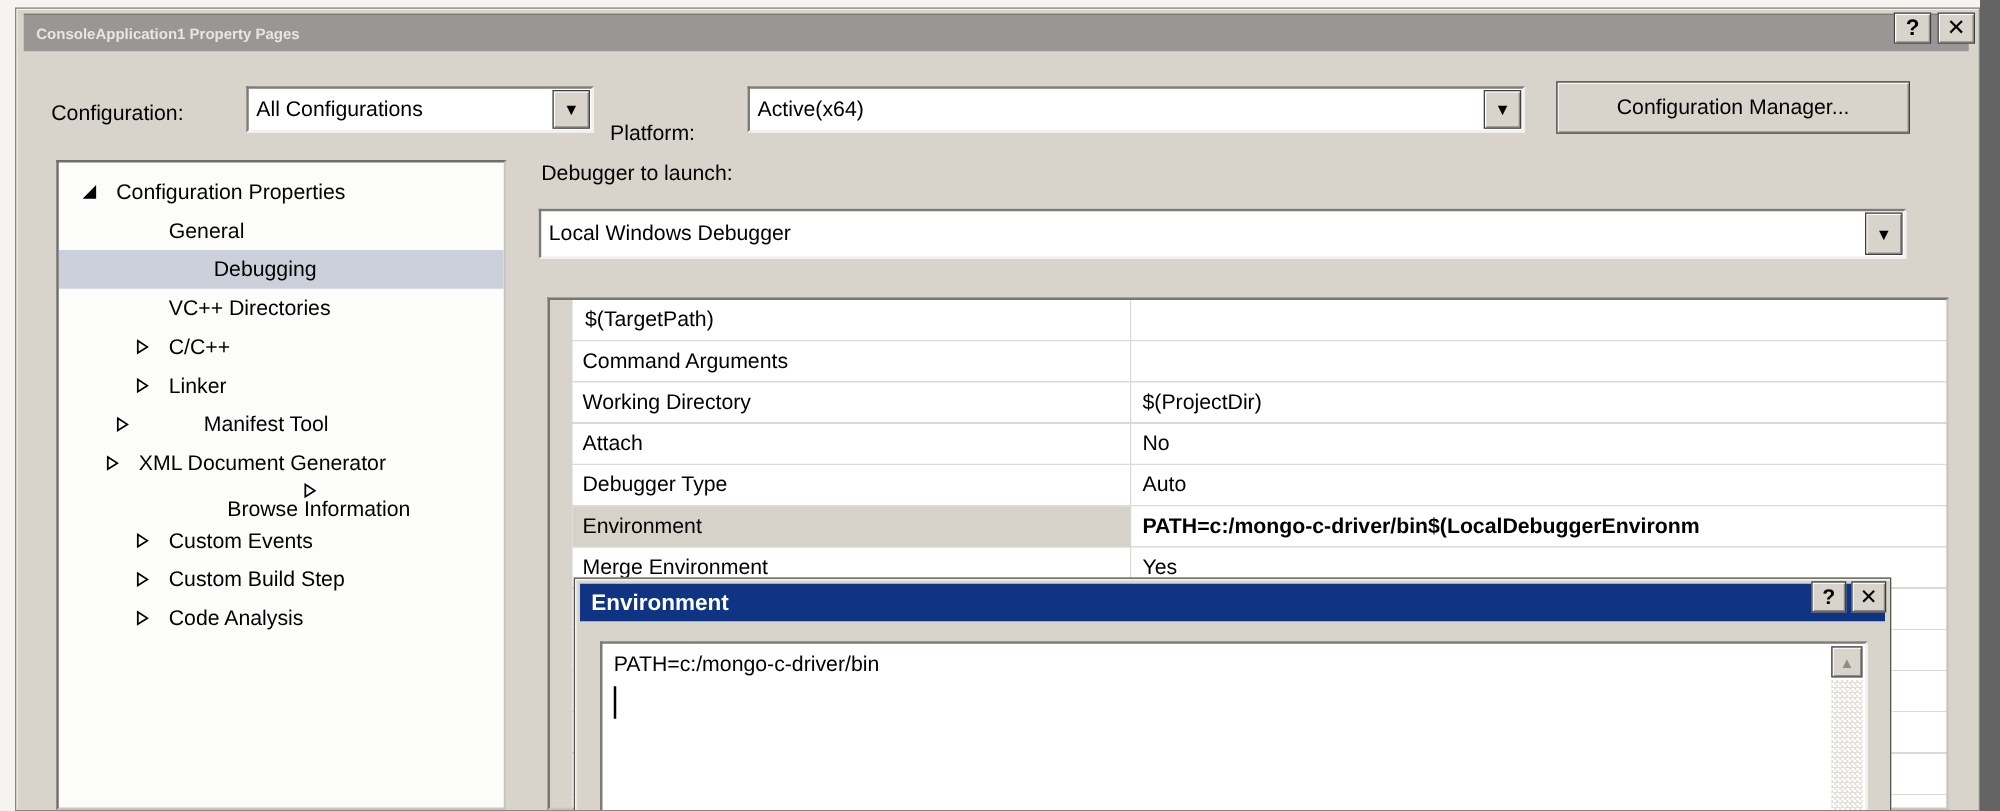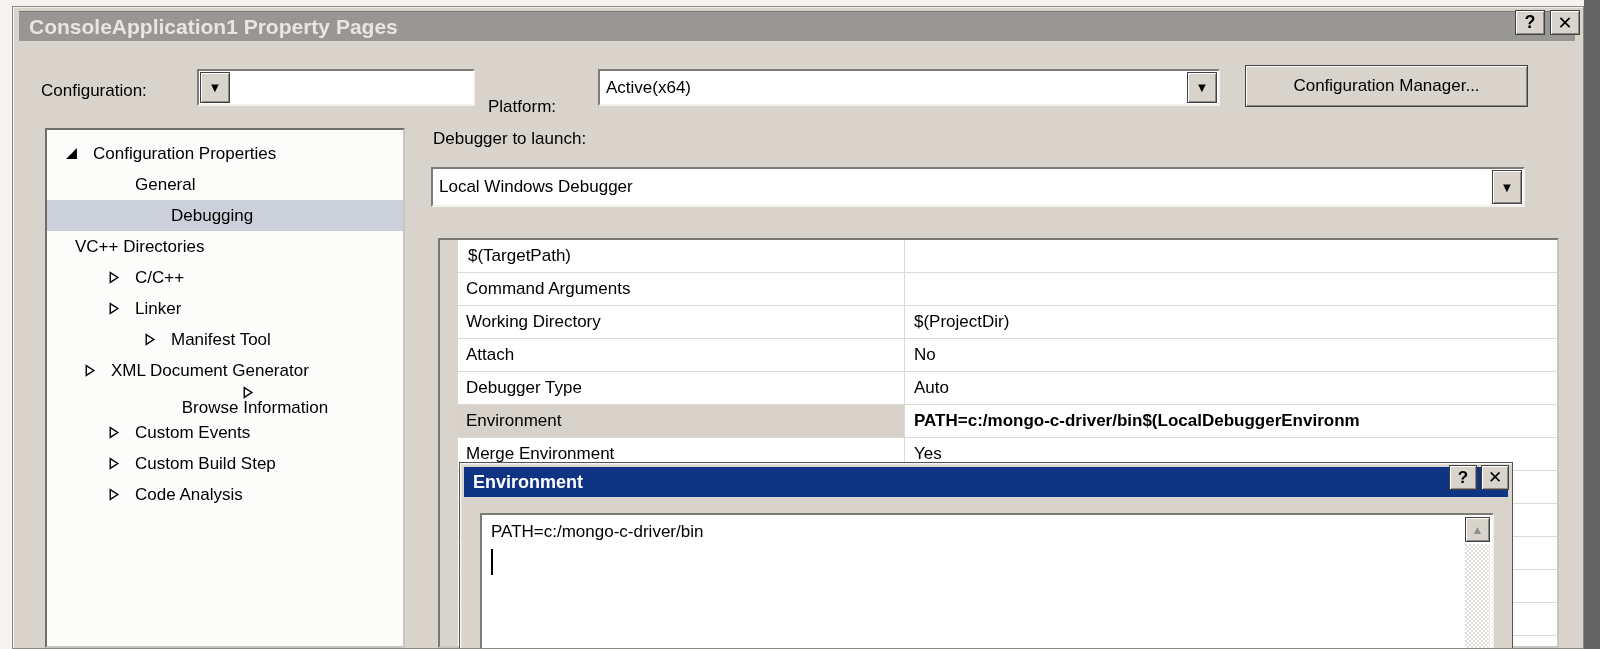--- a/index.html
+++ b/index.html
@@ -22,21 +22,21 @@
     background:var(--face);
     border:1px solid #8a8880;
     box-shadow:inset 1px 1px 0 #f2f1ee;
     overflow:hidden;
   }
   .titlebar{
     position:absolute;left:6px;top:4px;right:8px;height:30px;
     background:var(--titlebar-gray);
     border-top:1px solid #79776f;
     color:var(--titlebar-text);
-    font-weight:bold;font-size:21px;
+    font-weight:bold;font-size:12px;
     display:flex;align-items:center;padding-left:10px;
   }
   .tb-buttons{position:absolute;right:3px;top:3px;display:flex;gap:5px;}
   .btn3d{
     background:var(--face);
     border:1px solid #404040;
     box-shadow:inset 1px 1px 0 #ffffff, inset -1px -1px 0 #8c8a85;
     display:flex;align-items:center;justify-content:center;
     color:#000;font-weight:bold;cursor:default;
   }
@@ -139,20 +139,21 @@
     <div class="btn3d tb-btn">
       <span>?</span>
     </div>
     <div class="btn3d tb-btn">
       <span>✕</span>
     </div>
   </div>
 
   <div class="label" style="left:28px;top:74px;">Configuration:</div>
   <div class="combo" style="left:184px;top:62px;width:278px;height:37px;">
+    <div class="val">All Configurations</div>
     <div class="btn3d arrow">
       <span>▼</span>
     </div>
   </div>
 
   <div class="label" style="left:475px;top:90px;">Platform:</div>
   <div class="combo" style="left:585px;top:62px;width:622px;height:37px;">
     <div class="val">Active(x64)</div>
     <div class="btn3d arrow">
       <span>▼</span>
@@ -173,41 +174,41 @@
         <span class="lab">Configuration Properties</span>
       </div>
       <div class="tree-item" style="padding-left: 60px;">
         <span class="glyph"></span>
         <span class="lab">General</span>
       </div>
       <div class="tree-item selected" style="padding-left: 60px;">
         <span class="glyph"></span>
         <span class="lab">Debugging</span>
       </div>
-      <div class="tree-item" style="">
+      <div class="tree-item" style="padding-left: 60px;">
         <span class="glyph"></span>
         <span class="lab">VC++ Directories</span>
       </div>
       <div class="tree-item" style="padding-left: 60px;">
         <span class="glyph">
           <svg width="13" height="13" viewBox="0 0 12 12">
             <polygon points="3,1.5 10,6 3,10.5" fill="#fff" stroke="#000" stroke-width="1.3"></polygon>
           </svg>
         </span>
         <span class="lab">C/C++</span>
       </div>
       <div class="tree-item" style="padding-left: 60px;">
         <span class="glyph">
           <svg width="13" height="13" viewBox="0 0 12 12">
             <polygon points="3,1.5 10,6 3,10.5" fill="#fff" stroke="#000" stroke-width="1.3"></polygon>
           </svg>
         </span>
         <span class="lab">Linker</span>
       </div>
-      <div class="tree-item" style="padding-left: 96px;">
+      <div class="tree-item" style="padding-left: 44px; gap: 44px;">
         <span class="glyph">
           <svg width="13" height="13" viewBox="0 0 12 12">
             <polygon points="3,1.5 10,6 3,10.5" fill="#fff" stroke="#000" stroke-width="1.3"></polygon>
           </svg>
         </span>
         <span class="lab">Manifest Tool</span>
       </div>
       <div class="tree-item" style="padding-left: 36px;">
         <span class="glyph">
           <svg width="13" height="13" viewBox="0 0 12 12">

